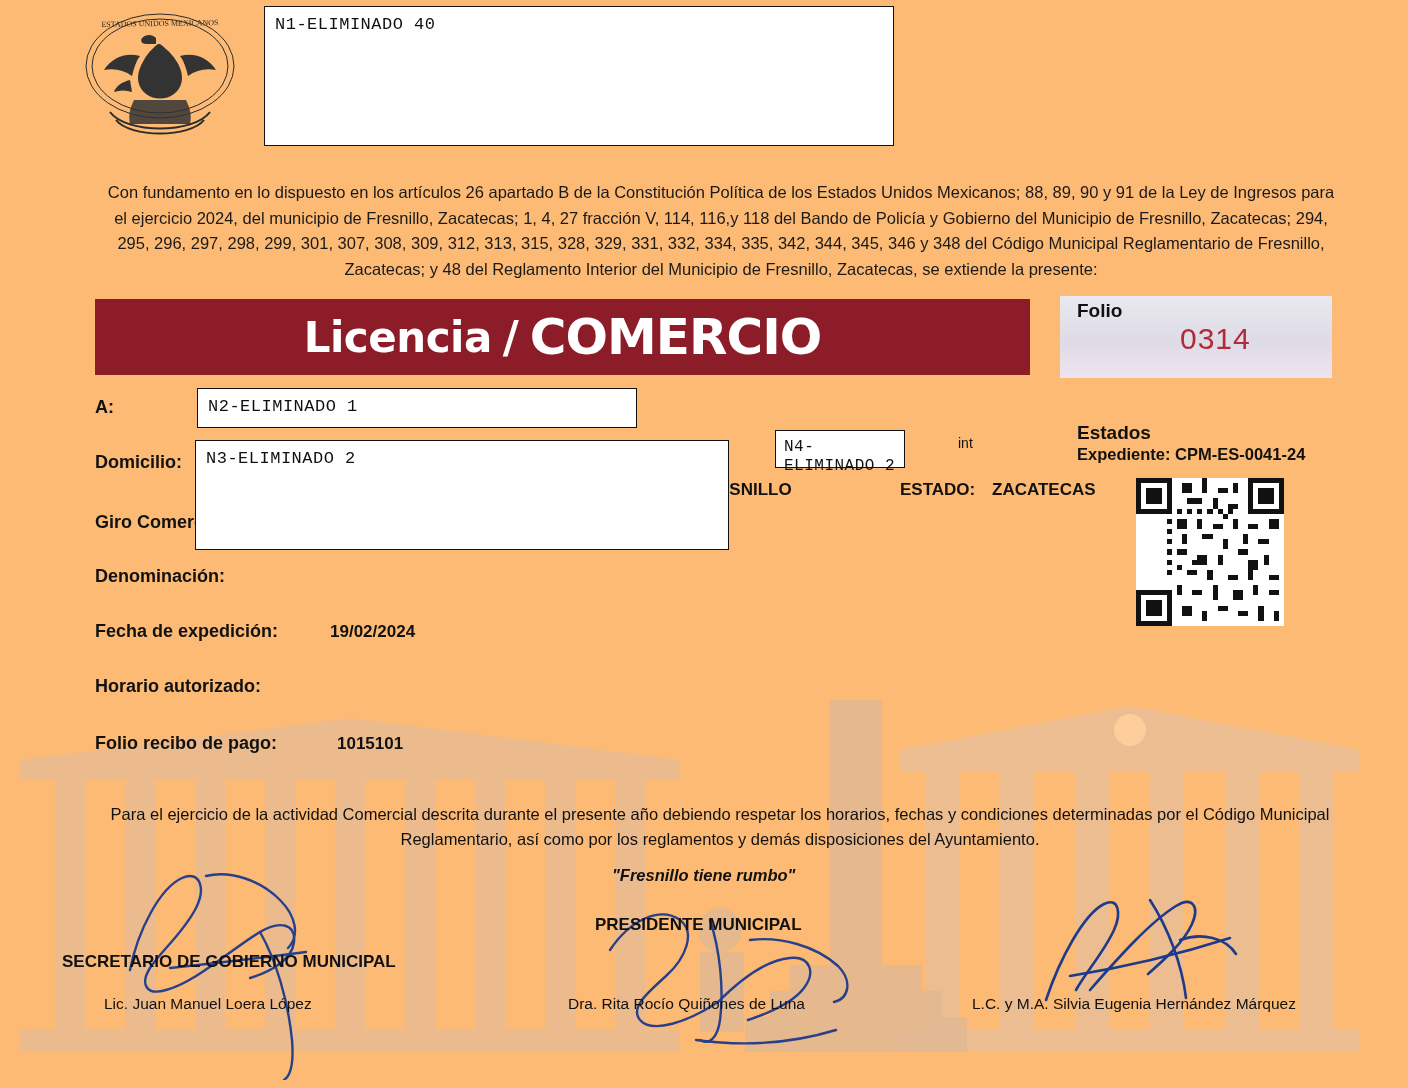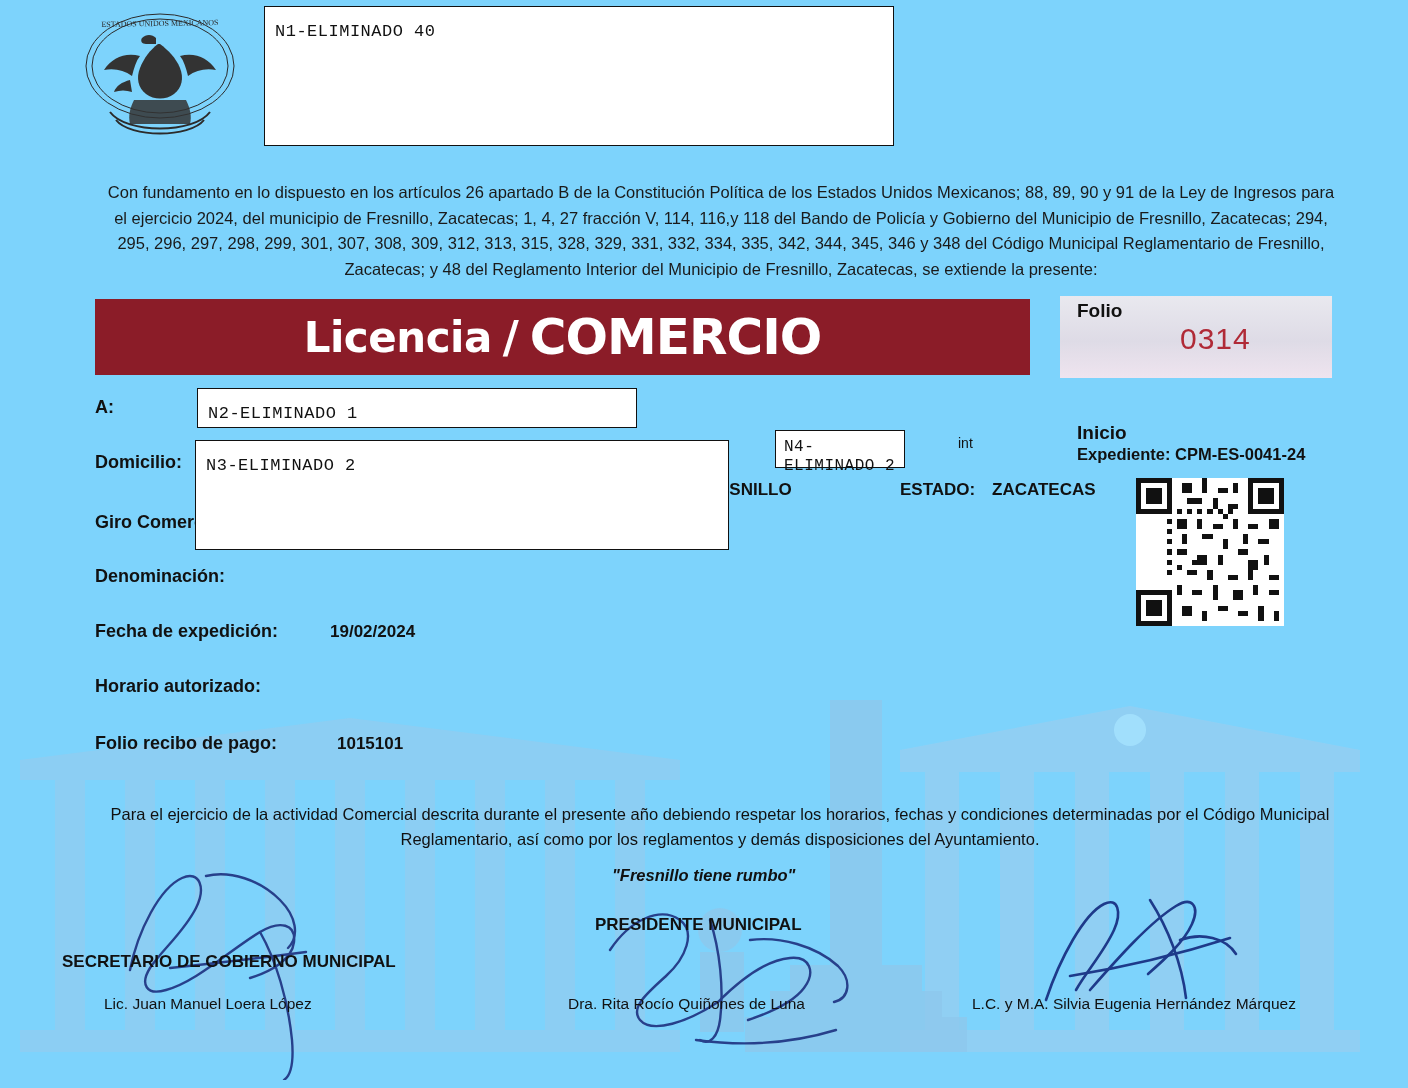--- a/index.html
+++ b/index.html
@@ -9,21 +9,21 @@
   }
   body {
     font-family: "Liberation Sans", sans-serif;
     color: #111;
   }
   #page {
     position: relative;
     width: 1408px;
     height: 1088px;
     overflow: hidden;
-    background: #7dd3fc;
+    background: #fdba74;
   }
 
   
   .watermark {
     position: absolute;
     left: 0;
     top: 700px;
     width: 1408px;
     height: 388px;
     opacity: 0.35;
@@ -41,21 +41,21 @@
 
   
   .redact {
     position: absolute;
     background: #ffffff;
     border: 1.6px solid #111;
     font-family: "Liberation Mono", monospace;
     font-size: 17px;
     color: #111;
     letter-spacing: 0.5px;
-    padding: 15px 10px;
+    padding: 8px 10px;
     box-sizing: border-box;
     line-height: 1.2;
   }
 
   
   .year-badge {
     position: absolute;
     left: 1055px;
     top: 42px;
     width: 275px;
@@ -323,21 +323,21 @@
 
   <div class="title-band">
     <span class="t1">Licencia</span>
     <span class="slash">/</span>
     <span class="t2">COMERCIO</span>
   </div>
 
   <div class="folio-box"></div>
   <div class="folio-label">Folio</div>
   <div class="folio-number">0314</div>
-  <div class="inicio-label">Inicio</div>
+  <div class="inicio-label">Estados</div>
   <div class="expediente">Expediente: CPM-ES-0041-24</div>
 
   <svg class="qr" viewBox="0 0 29 29" shape-rendering="crispEdges">
     <rect width="29" height="29" fill="#ffffff"></rect>
     <g fill="#111111">
 
       <rect x="0" y="0" width="7" height="1"></rect>
         <rect x="0" y="6" width="7" height="1"></rect>
       <rect x="0" y="0" width="1" height="7"></rect>
         <rect x="6" y="0" width="1" height="7"></rect>

